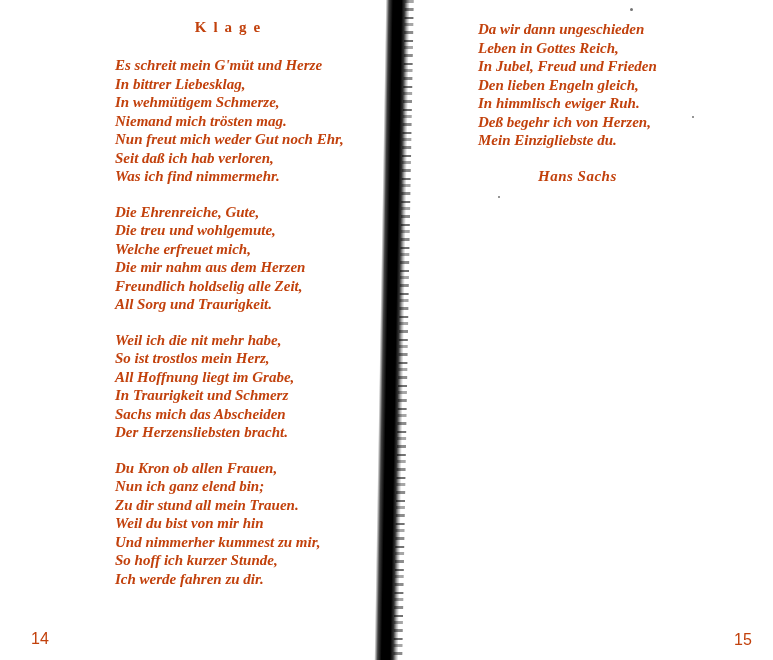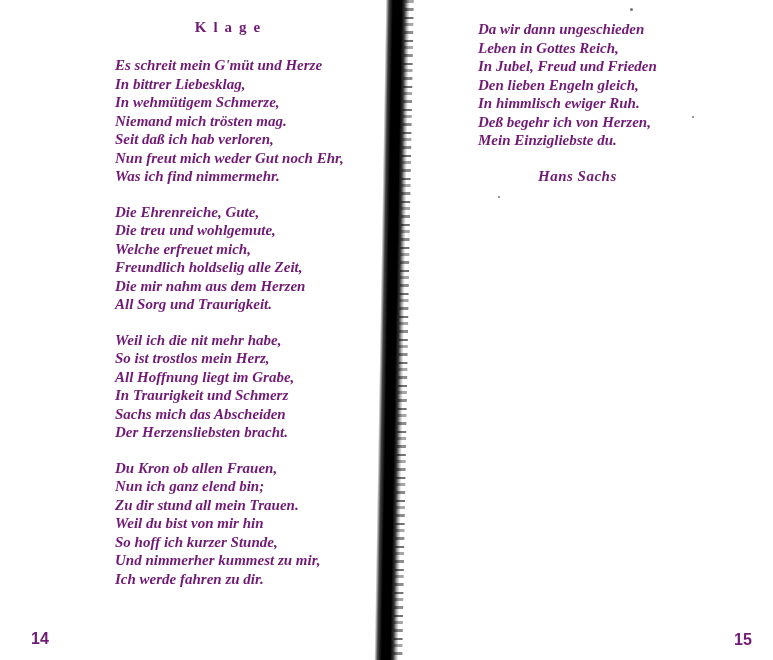--- a/index.html
+++ b/index.html
@@ -3,21 +3,21 @@
 <meta charset="utf-8">
 <style>
   html, body { margin: 0; padding: 0; background: #e8e8e8; }
   .scan {
     position: relative;
     width: 773px;
     height: 660px;
     background: #ffffff;
     overflow: hidden;
     font-family: "Liberation Serif", "DejaVu Serif", serif;
-    color: #701a75;
+    color: #c2410c;
   }
   
   .gutter {
     position: absolute;
     left: 380px;
     top: -6px;
     width: 24px;
     height: 672px;
     transform: skewX(-1deg);
     background: linear-gradient(90deg,
@@ -69,21 +69,21 @@
     margin-top: 16px;
     padding-left: 60px;
     font-size: 15px;
     font-weight: bold;
     letter-spacing: 0.5px;
   }
   .page-number {
     position: absolute;
     font-family: "Liberation Sans", "DejaVu Sans", sans-serif;
     font-size: 16px;
-    font-weight: bold;
+    font-weight: normal;
   }
   .page-number.pn-left  { left: 31px;  top: 630px; }
   .page-number.pn-right { left: 734px; top: 631px; }
   .speck {
     position: absolute;
     background: rgba(0,0,0,0.55);
     border-radius: 50%;
   }
   .speck.s1 { left: 630px; top: 8px;   width: 3px; height: 3px; }
   .speck.s2 { left: 692px; top: 116px; width: 2px; height: 2px; }
@@ -99,47 +99,47 @@
   </div>
 
   <div class="poem-title">Klage</div>
 
   <div class="poem-col left">
     <div class="stanza">
         <div class="line">Es schreit mein G'müt und Herze</div>
         <div class="line">In bittrer Liebesklag,</div>
         <div class="line">In wehmütigem Schmerze,</div>
         <div class="line">Niemand mich trösten mag.</div>
+        <div class="line">Nun freut mich weder Gut noch Ehr,</div>
         <div class="line">Seit daß ich hab verloren,</div>
-        <div class="line">Nun freut mich weder Gut noch Ehr,</div>
         <div class="line">Was ich find nimmermehr.</div>
       </div>
     <div class="stanza">
         <div class="line">Die Ehrenreiche, Gute,</div>
         <div class="line">Die treu und wohlgemute,</div>
         <div class="line">Welche erfreuet mich,</div>
+        <div class="line">Die mir nahm aus dem Herzen</div>
         <div class="line">Freundlich holdselig alle Zeit,</div>
-        <div class="line">Die mir nahm aus dem Herzen</div>
         <div class="line">All Sorg und Traurigkeit.</div>
       </div>
     <div class="stanza">
         <div class="line">Weil ich die nit mehr habe,</div>
         <div class="line">So ist trostlos mein Herz,</div>
         <div class="line">All Hoffnung liegt im Grabe,</div>
         <div class="line">In Traurigkeit und Schmerz</div>
         <div class="line">Sachs mich das Abscheiden</div>
         <div class="line">Der Herzensliebsten bracht.</div>
       </div>
     <div class="stanza">
         <div class="line">Du Kron ob allen Frauen,</div>
         <div class="line">Nun ich ganz elend bin;</div>
         <div class="line">Zu dir stund all mein Trauen.</div>
         <div class="line">Weil du bist von mir hin</div>
+        <div class="line">Und nimmerher kummest zu mir,</div>
         <div class="line">So hoff ich kurzer Stunde,</div>
-        <div class="line">Und nimmerher kummest zu mir,</div>
         <div class="line">Ich werde fahren zu dir.</div>
       </div>
   </div>
 
   <div class="poem-col right">
     <div class="stanza">
         <div class="line">Da wir dann ungeschieden</div>
         <div class="line">Leben in Gottes Reich,</div>
         <div class="line">In Jubel, Freud und Frieden</div>
         <div class="line">Den lieben Engeln gleich,</div>

